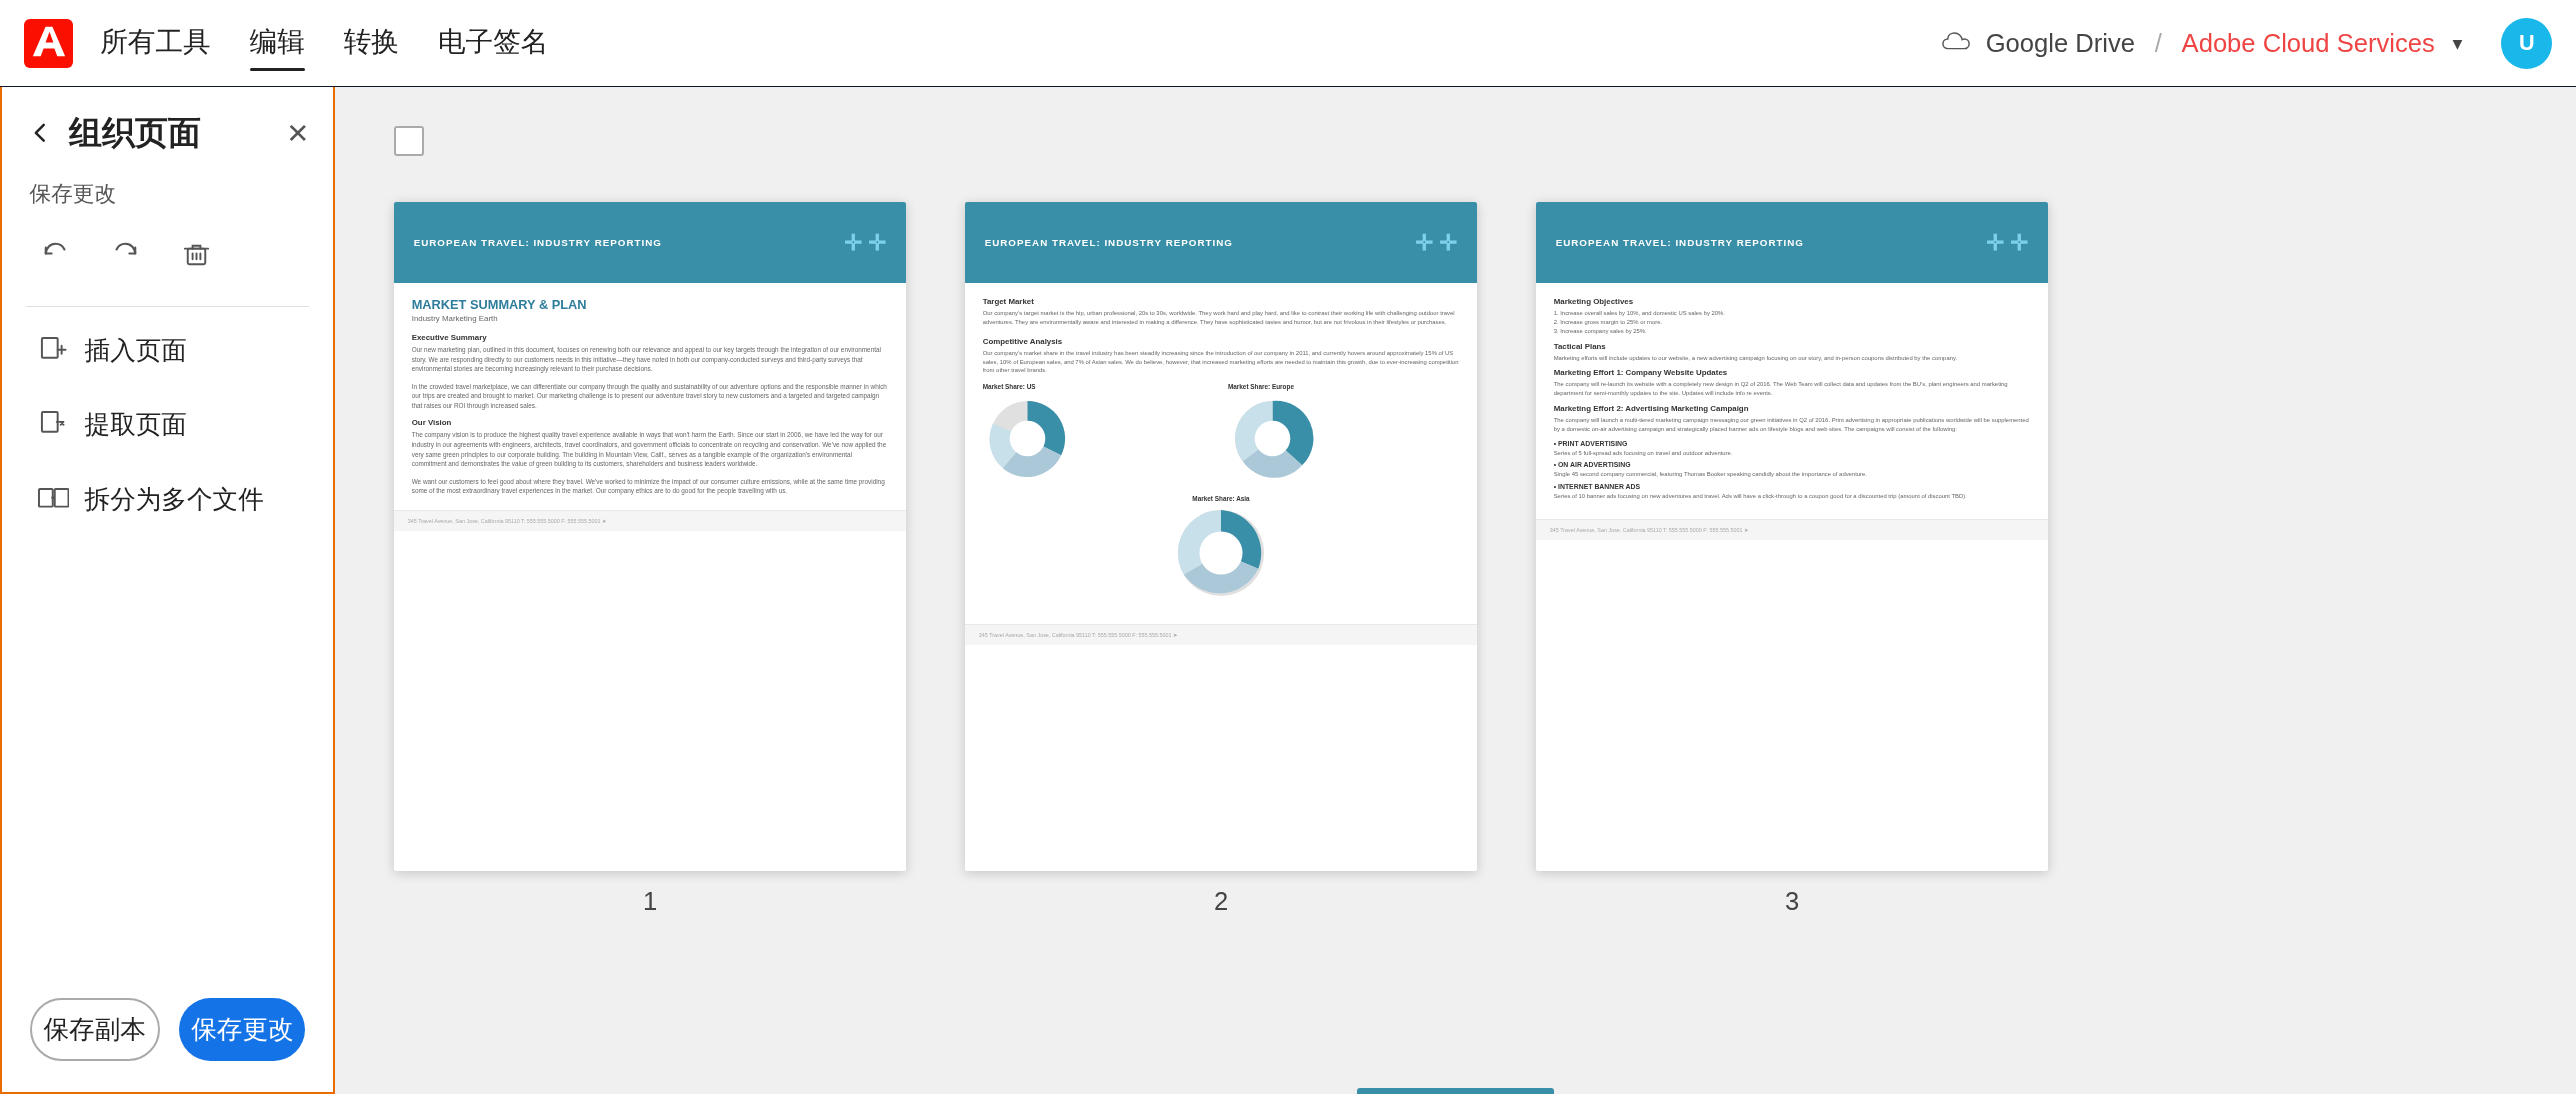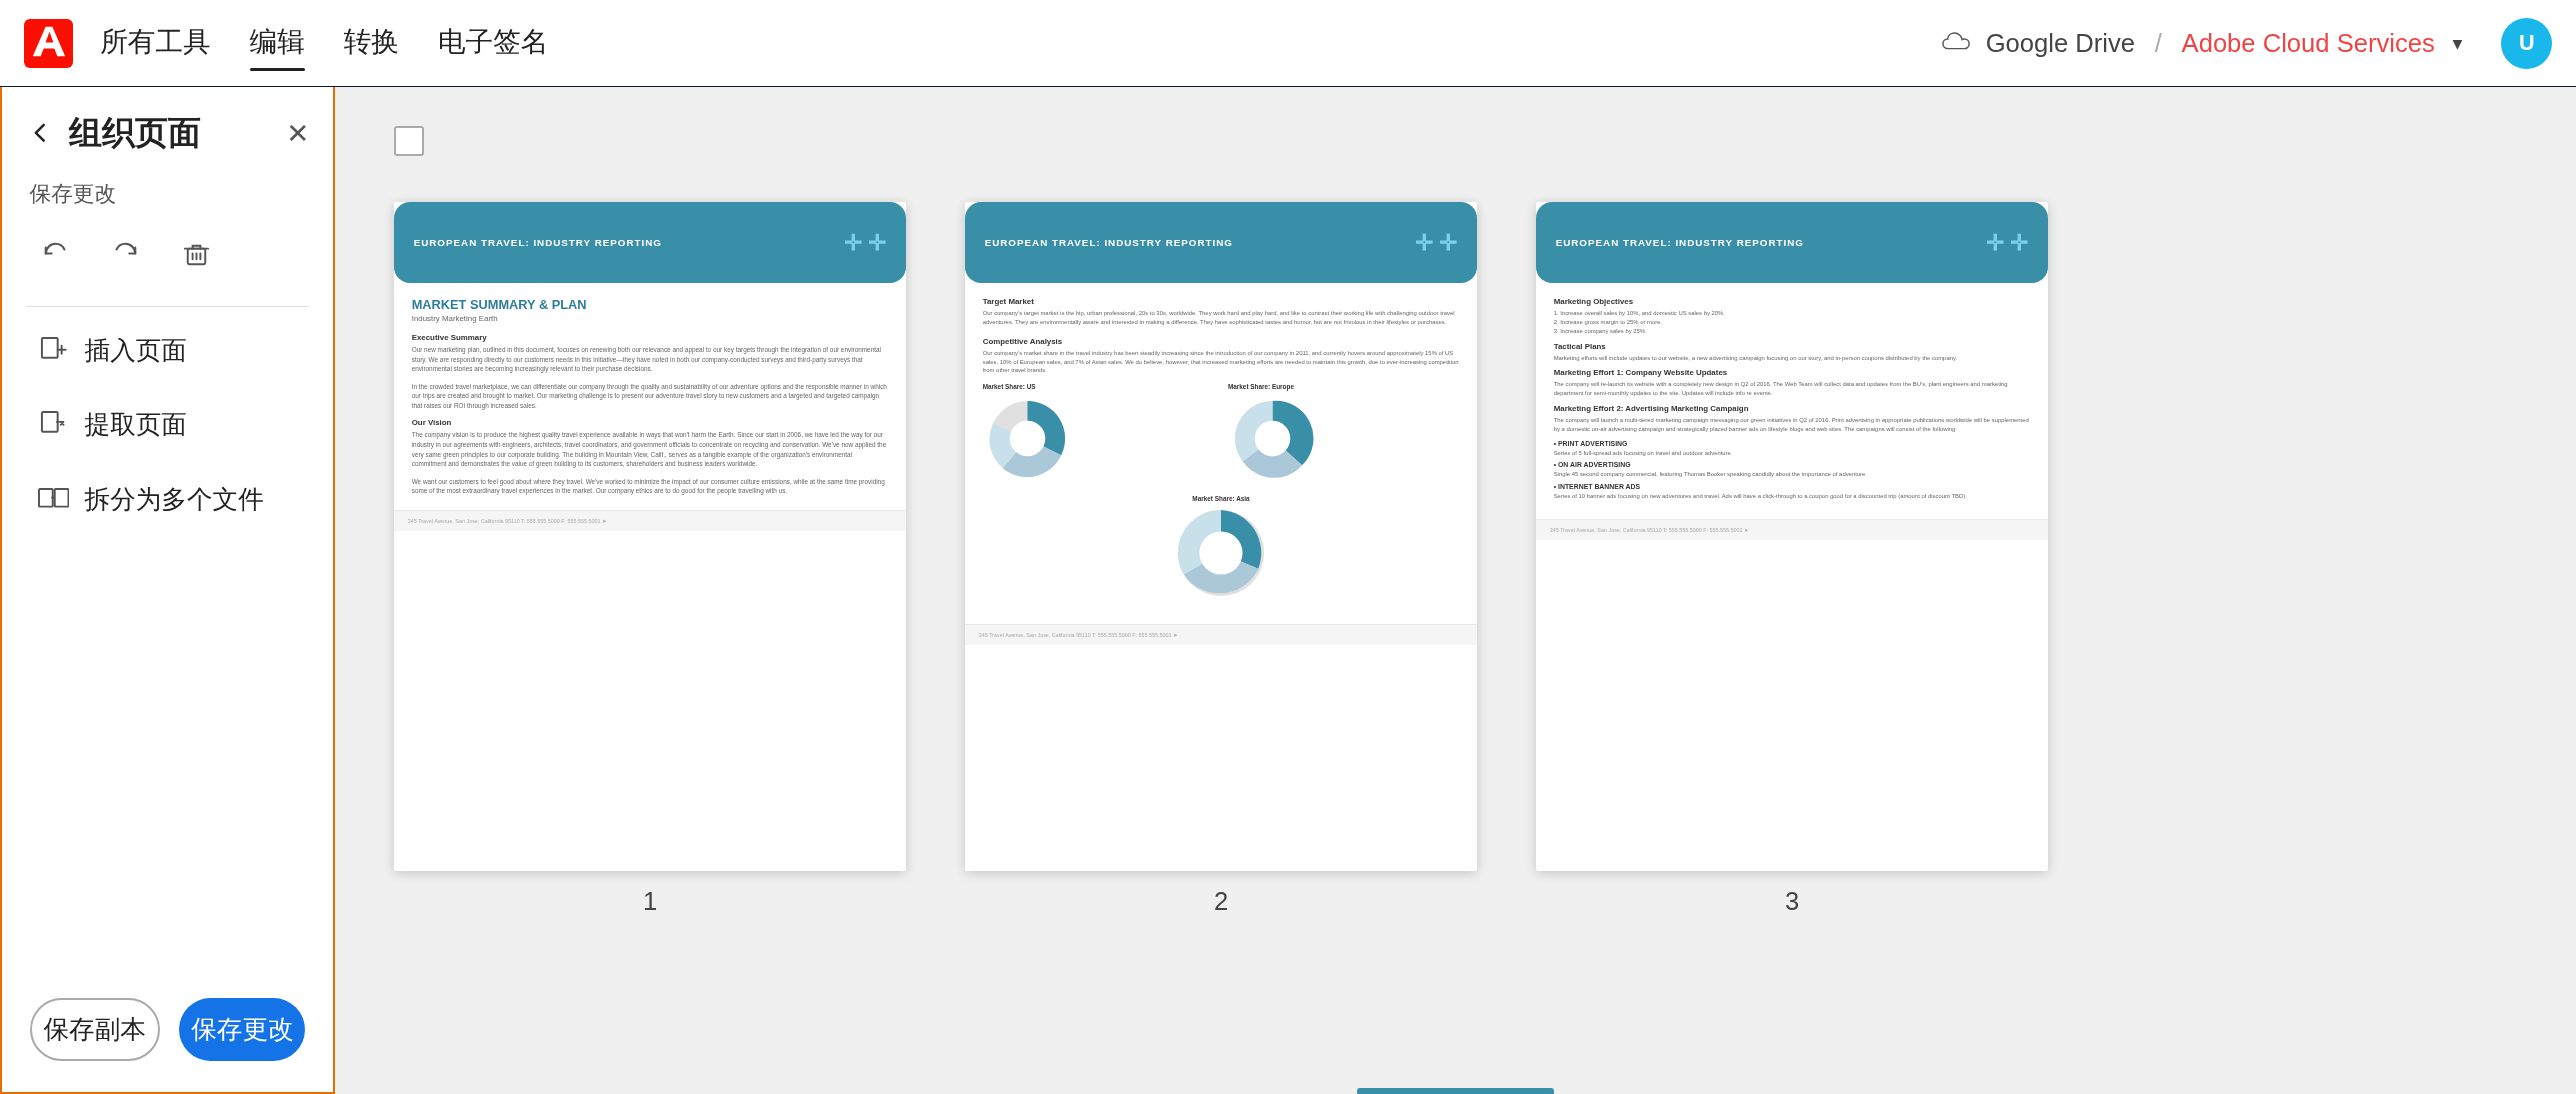--- a/index.html
+++ b/index.html
@@ -282,21 +282,20 @@
     }
 
     
     .thumb-header {
       background: #3a8fa8;
       height: 81px;
       display: flex;
       align-items: center;
       padding: 0 19.7px;
       gap: 9.8px;
-      border-radius: 16px;
     }
     .thumb-logo-area {
       display: flex;
       align-items: center;
       gap: 7.9px;
     }
 
     
     .panel-divider {
       height: 1px;

